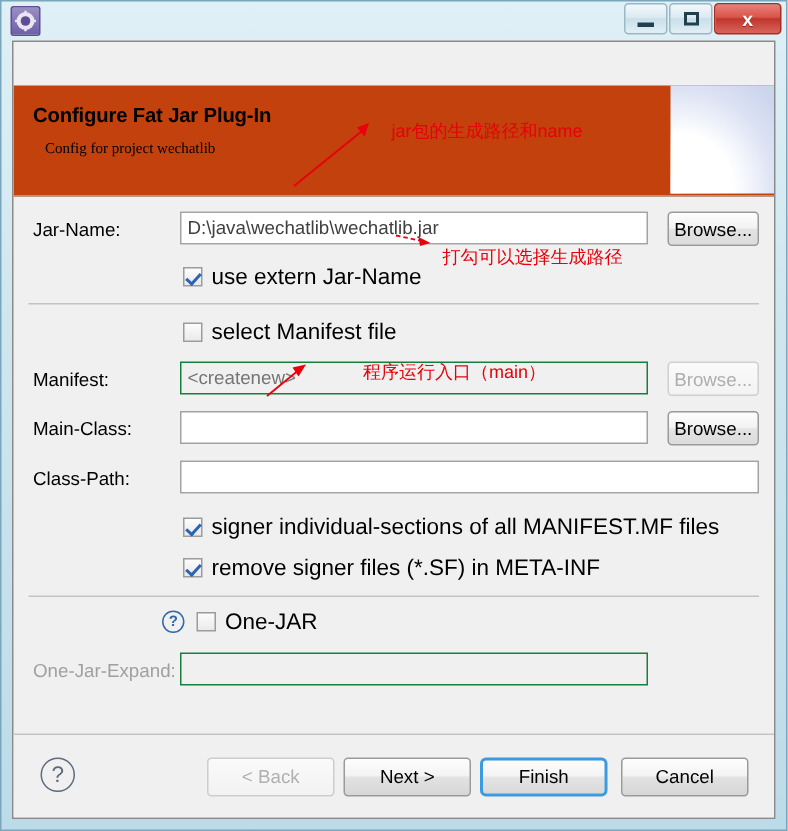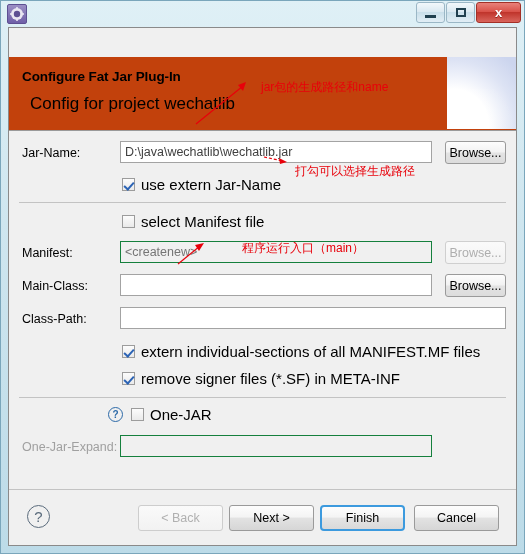--- a/index.html
+++ b/index.html
@@ -62,21 +62,21 @@
     border-bottom:1px solid #9a9a9a;
     box-sizing:border-box;
     margin-top:29px;
   }
   .header-title{
     position:absolute;left:13px;top:12px;
     font-size:13.5px;font-weight:bold;color:#000;letter-spacing:-0.1px;
   }
   .header-sub{
     position:absolute;left:21px;top:37px;
-    font-size:17px;color:#000;
+    font-size:10px;color:#000;font-family:Liberation Serif, serif;
   }
   .header-img{
     position:absolute;right:0px;top:0px;width:69px;height:72px;
     background:
       radial-gradient(120% 120% at 10% 95%, #ffffff 0%, #ffffff 42%, #eef1fa 58%, #dde3f4 75%, #ccd5ee 100%);
   }
   .header-img::after{
     content:"";position:absolute;left:0;bottom:0;width:100%;height:55%;
     background:radial-gradient(100% 150% at 0% 100%, rgba(255,255,255,0.95) 0%, rgba(255,255,255,0.2) 60%, rgba(255,255,255,0) 100%);
   }
@@ -241,21 +241,21 @@
 
       <div class="lbl" style="left:13px;top:177px;">Main-Class:</div>
       <input class="field" style="left: 111px; top: 172px; width: 312px;" value="">
       <div class="btn" style="left:436px;top:172px;width:61px;">Browse...</div>
 
       <div class="lbl" style="left:13px;top:210px;">Class-Path:</div>
       <input class="field" style="left: 111px; top: 205px; width: 386px;" value="">
 
       <div class="cb-row" style="left:113px;top:241px;">
         <span class="cb checked"></span>
-        <span class="cb-label">extern individual-sections of all MANIFEST.MF files</span>
+        <span class="cb-label">signer individual-sections of all MANIFEST.MF files</span>
       </div>
 
       <div class="cb-row" style="left:113px;top:268px;">
         <span class="cb checked"></span>
         <span class="cb-label">remove signer files (*.SF) in META-INF</span>
       </div>
 
       <div class="sep" style="left:10px;top:295px;width:487px;"></div>
 
       <div class="cb-row" style="left:99px;top:304px;">

